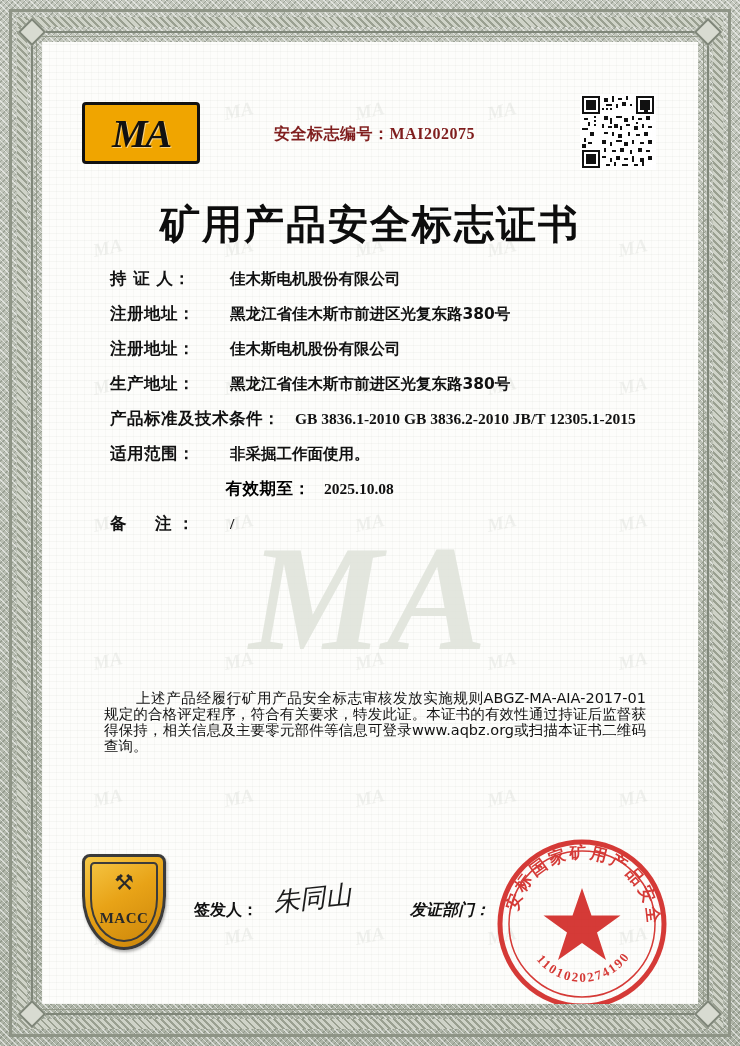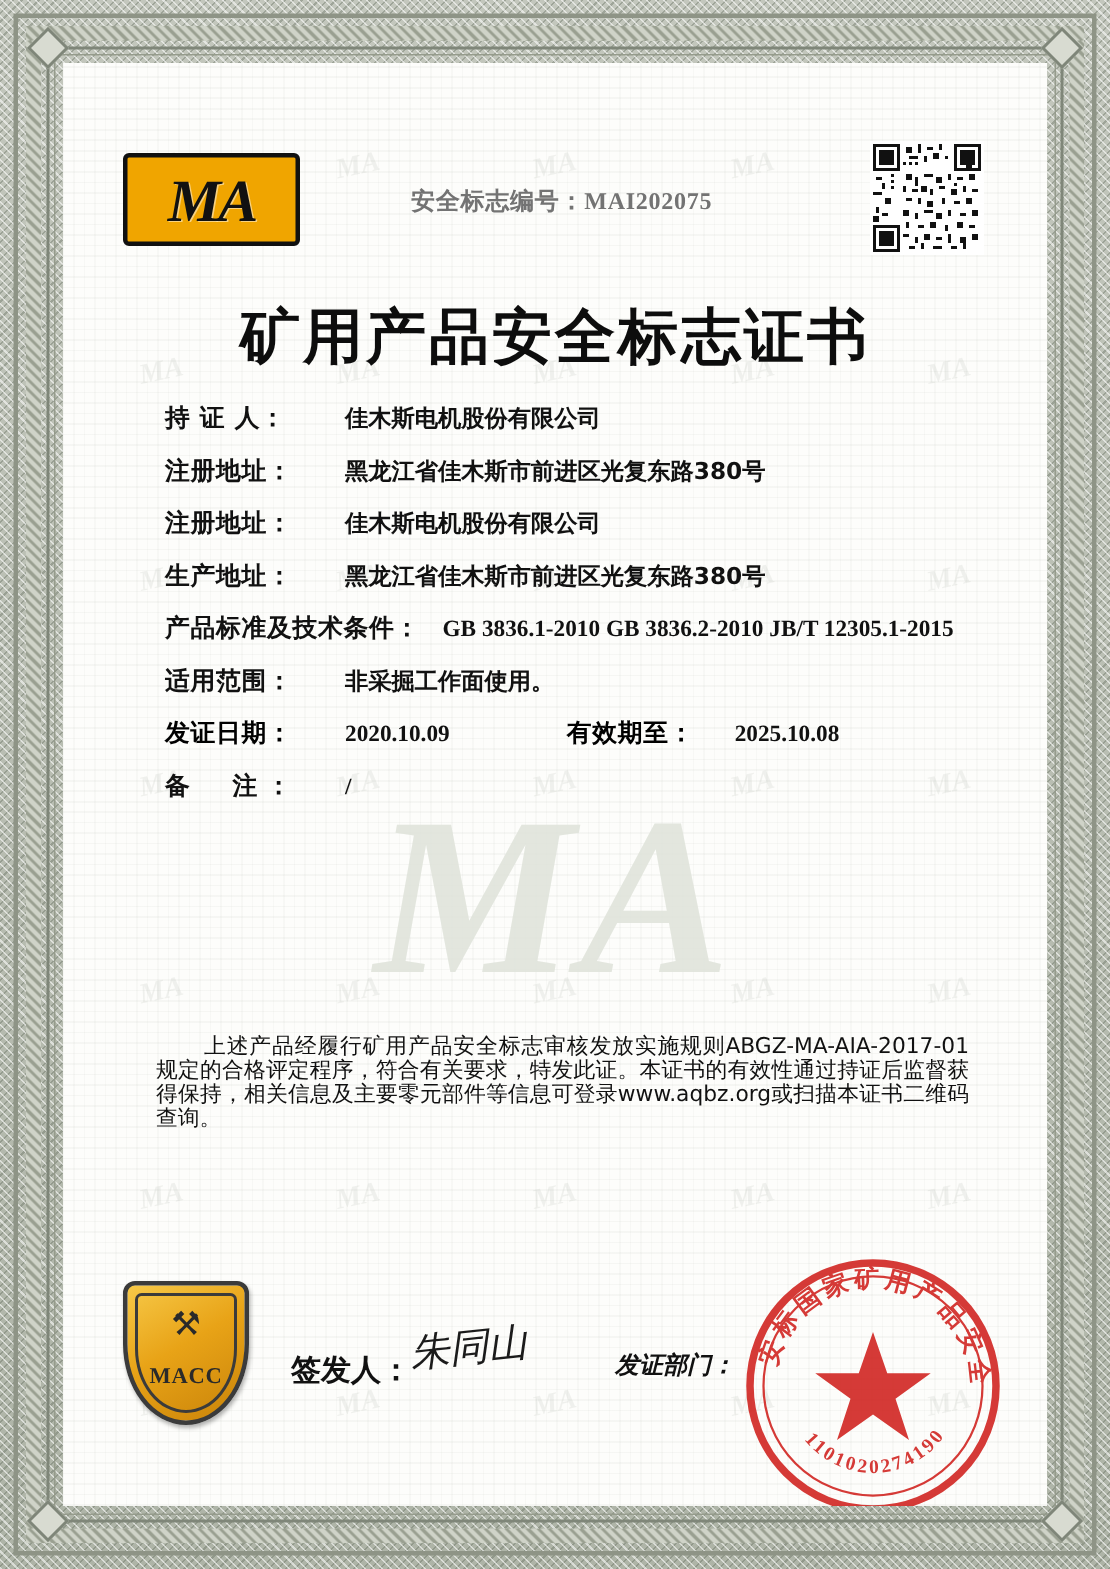--- a/index.html
+++ b/index.html
@@ -145,21 +145,21 @@
     font-size: 40px;
     color: #111;
     letter-spacing: -2px;
     text-shadow: 1px 1px 0 rgba(255,255,255,0.5);
   }
   .cert-no {
     position: absolute;
     left: 232px; top: 30px;
     font-size: 16px;
     font-weight: bold;
-    color: #737373;
+    color: #7f1d1d;
     letter-spacing: 0.5px;
     font-family: "DejaVu Sans", sans-serif;
   }
   .cert-no .num {
     font-family: "Liberation Serif", serif;
     font-weight: bold;
   }
   .qr {
     position: absolute;
     right: 42px; top: 0px;
@@ -220,21 +220,21 @@
   }
   .row-dates {
     display: flex;
     align-items: baseline;
     height: 35px;
   }
   .row-dates .half {
     display: flex;
     align-items: baseline;
   }
-  .row-dates .half.second { margin-left: 78px; }
+  .row-dates .half.second { margin-left: 102px; text-align: center; }
   .row-dates .half.second .field-label {
     width: 112px;
     flex: 0 0 112px;
   }
   .remark-label {
     letter-spacing: 6px;
   }
 
   
   .paragraph {
@@ -299,21 +299,21 @@
     margin-top: 16px;
     position: relative;
     z-index: 2;
     letter-spacing: 0.5px;
   }
   .sign-label {
     position: absolute;
     left: 152px; top: 58px;
     font-family: "DejaVu Sans", sans-serif;
     font-weight: bold;
-    font-size: 20px;
+    font-size: 16px;
     color: #111;
   }
   .signature {
     position: absolute;
     left: 232px; top: 38px;
     width: 100px; height: 48px;
     font-family: "Liberation Serif", serif;
     font-style: italic;
     font-size: 26px;
     color: #1b1b1b;
@@ -527,24 +527,20 @@
         <div class="field-label wide">产品标准及技术条件：</div>
         <div class="field-value num">GB 3836.1-2010 GB 3836.2-2010 JB/T 12305.1-2015</div>
       </div>
 
       <div class="field-row">
         <div class="field-label">适用范围：</div>
         <div class="field-value">非采掘工作面使用。</div>
       </div>
 
       <div class="row-dates">
-        <div class="half">
-          <div class="field-label">发证日期：</div>
-          <div class="field-value num">2020.10.09</div>
-        </div>
         <div class="half second">
           <div class="field-label">有效期至：</div>
           <div class="field-value num">2025.10.08</div>
         </div>
       </div>
 
       <div class="field-row">
         <div class="field-label remark-label">备　注：</div>
         <div class="field-value num">/</div>
       </div>

